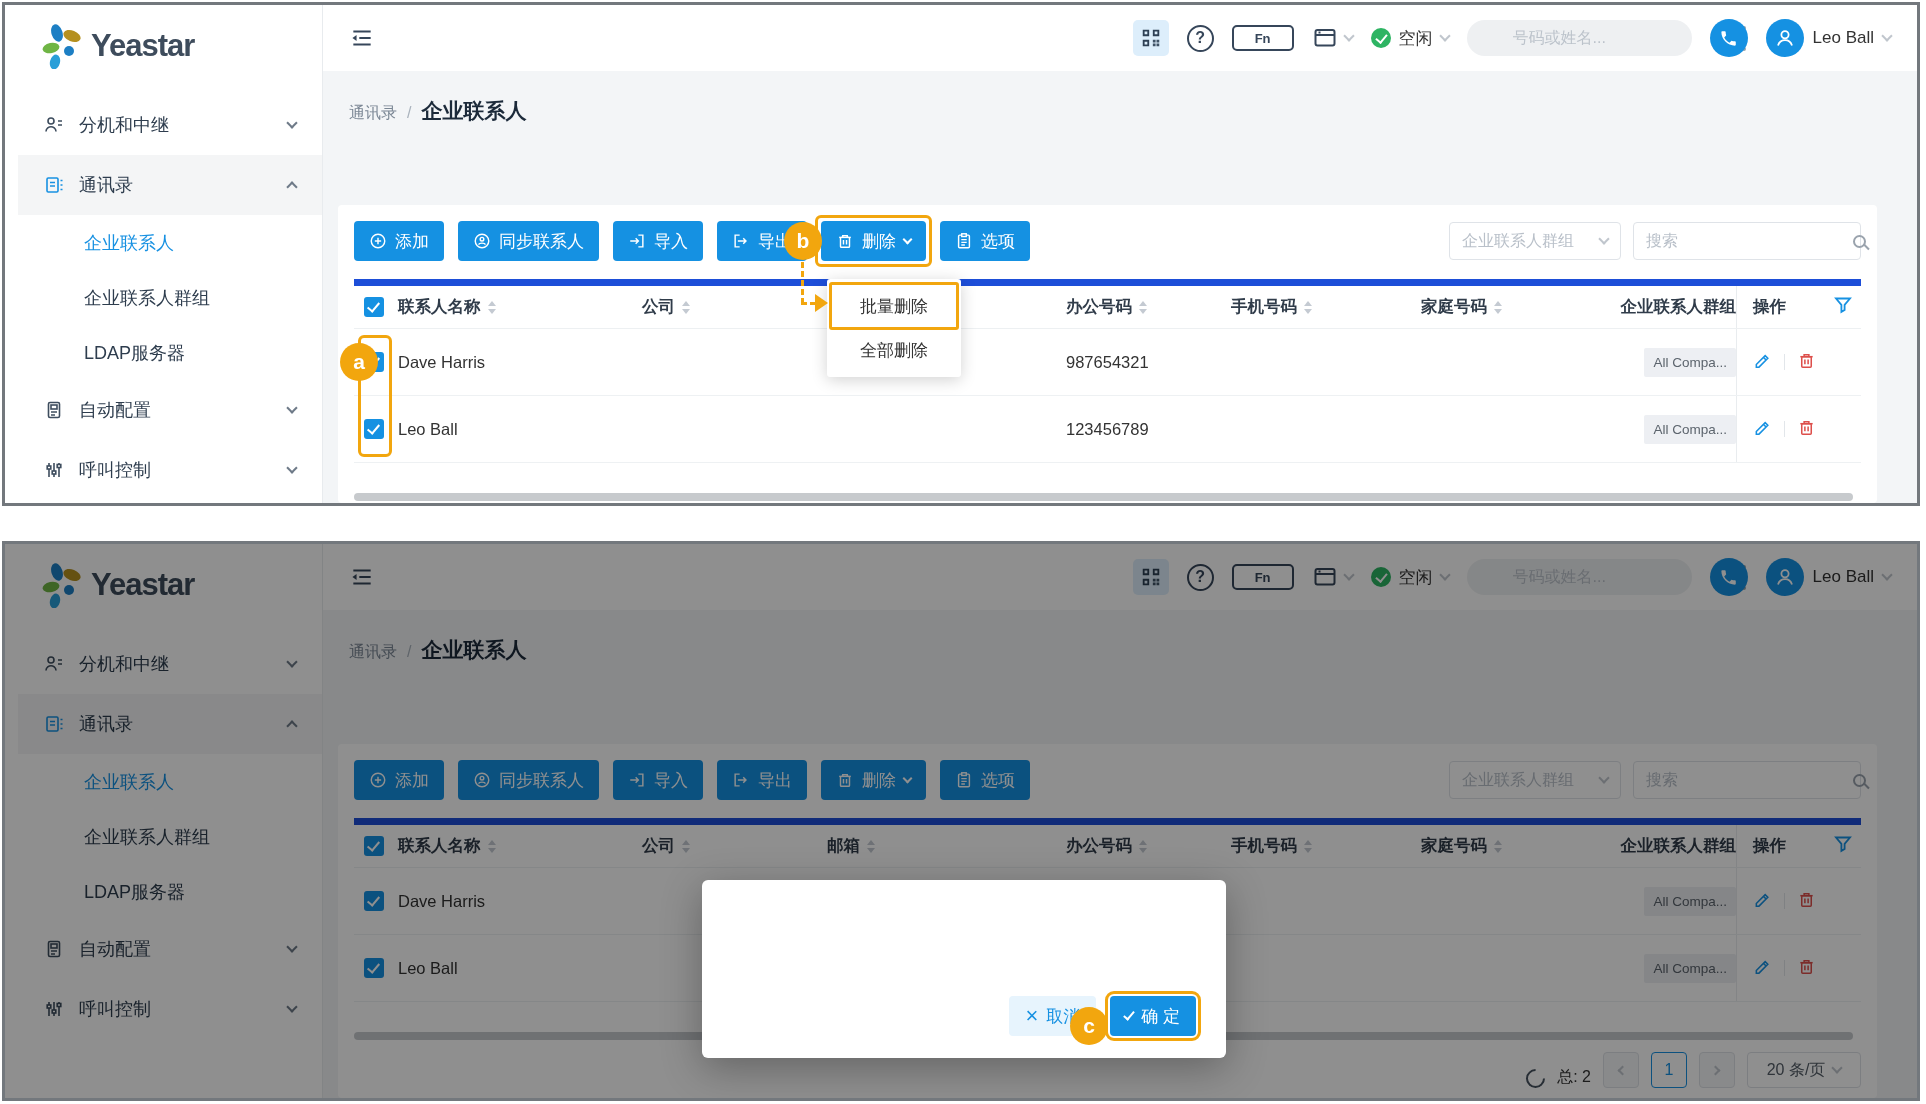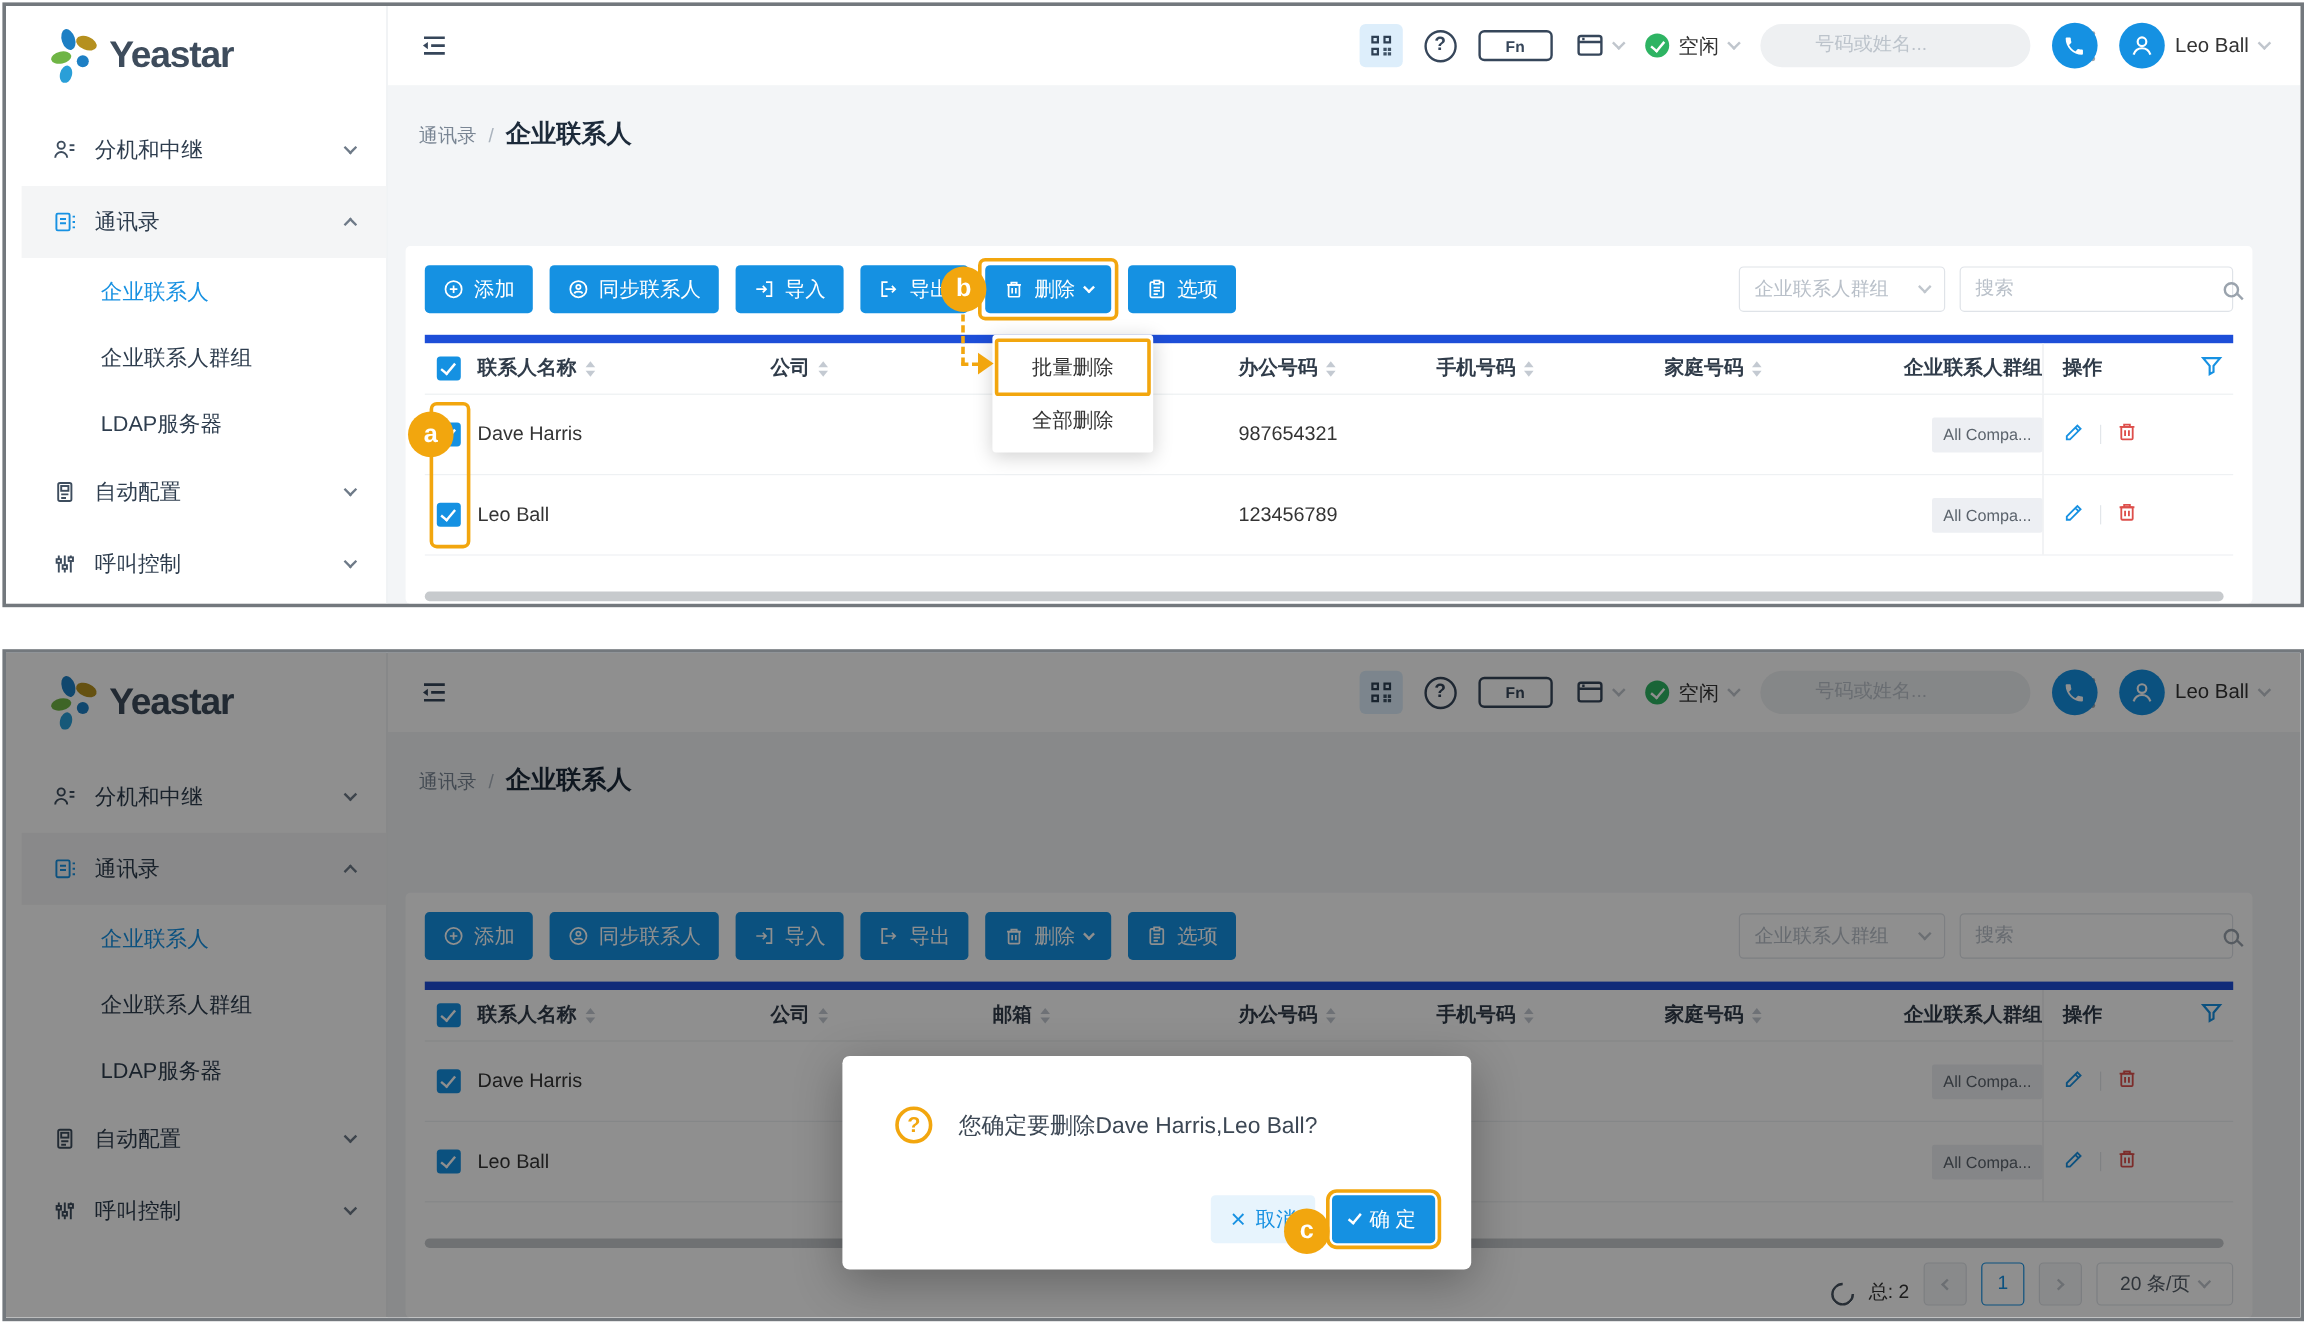--- a/index.html
+++ b/index.html
@@ -68,21 +68,21 @@
   .mag::after { content:""; position:absolute; width:7px; height:2px; background:#9aa3ad; transform:rotate(45deg); right:-6px; bottom:-2px; }
 
   
   .table { position:relative; margin-top:18px; }
   .thead, .trow { display:flex; align-items:stretch; }
   .thead { height:50px; border-top:7px solid #1d4ed8; border-bottom:1px solid #edf0f2; font-size:16.5px; font-weight:bold; color:#303c4a; }
   .trow { height:67px; border-bottom:1px solid #eef1f3; font-size:16.5px; color:#333; }
   .cell { display:flex; align-items:center; }
   .c-cb { width:44px; padding-left:10px; }
   .c-name { width:244px; } .c-co { width:185px; } .c-em { width:205px; }
-  .c-of { width:165px; } .c-mo { width:190px; } .c-ho { width:185px; }
+  .c-of { width:165px;margin-left:34px; } .c-mo { width:190px; } .c-ho { width:185px; }
   .c-gr { width:130px; justify-content:flex-end; }
   .c-op { flex:1; border-left:1px solid #e9ecef; padding-left:16px; }
   .c-op.head { justify-content:space-between; padding-right:8px; }
   .sorts { display:inline-flex; flex-direction:column; gap:3px; margin-left:7px; cursor:pointer; }
   .car { width:0; height:0; border-left:4px solid transparent; border-right:4px solid transparent; }
   .car.up { border-bottom:5px solid #c4cad2; }
   .car.dn { border-top:5px solid #c4cad2; }
   .cb { width:20px; height:20px; background:#1591e2; border-radius:3px; position:relative; cursor:pointer; flex:none; }
   .cb::after { content:""; position:absolute; left:6px; top:2.5px; width:5px; height:10px; border-right:2px solid #fff; border-bottom:2px solid #fff; transform:rotate(40deg); }
   .tag { background:#edeff3; color:#5c646d; font-size:13.5px; padding:7px 9px; border-radius:2px; white-space:nowrap; }
@@ -837,24 +837,20 @@
                 <span class="chev lt"></span>
               </span>
         </div>
       </div>
     </div>
   </div>
 
   <div class="dim"></div>
 
   <div class="dialog">
-    <div class="d-body">
-      <span class="q-icon"></span>
-      <span class="d-msg">您确定要删除Dave Harris,Leo Ball?</span>
-    </div>
     <div class="d-actions">
       <button class="btn-cancel">
             <span class="x"></span>
             <span>取消</span>
           </button>
       <button class="btn-confirm">
             <span class="ck"></span>
             <span>确 定</span>
           </button>
     </div>

